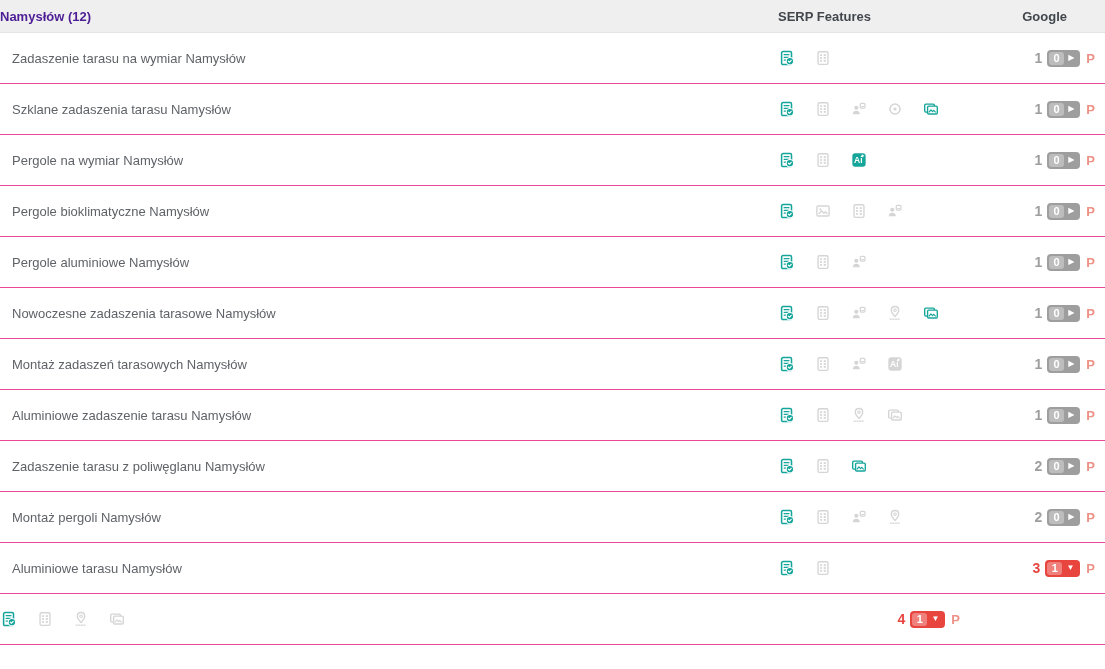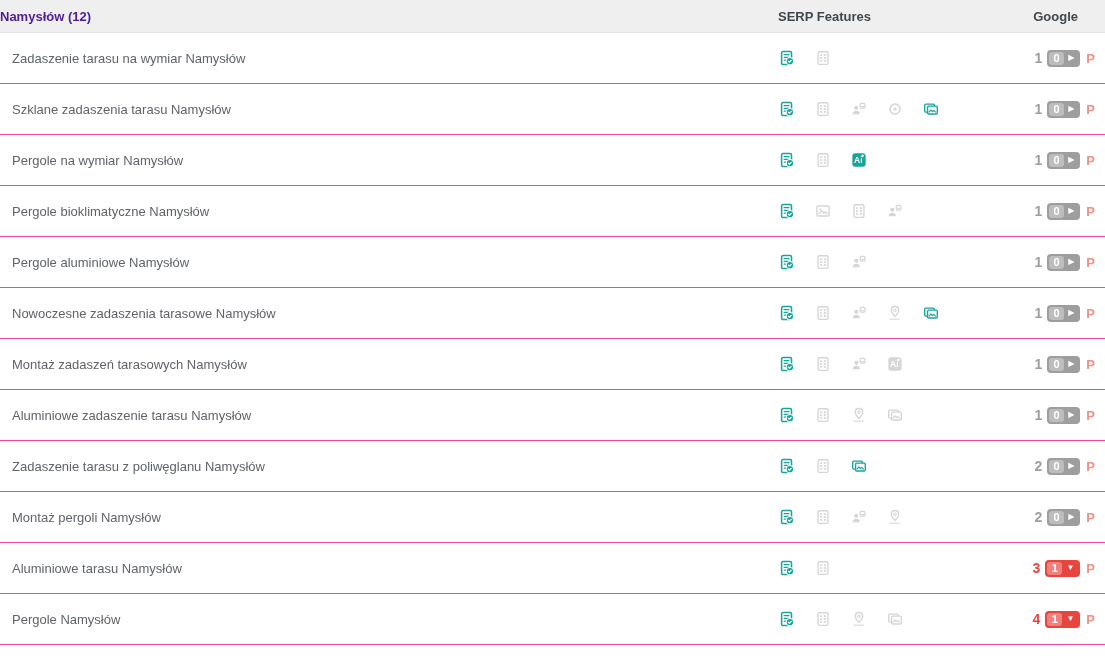--- a/index.html
+++ b/index.html
@@ -9,21 +9,21 @@
     -webkit-font-smoothing:antialiased;
   }
   .table{width:1105px;}
   .header-row{
     display:grid;grid-template-columns:778px 192px 135px;
     align-items:center;height:33px;background:#efefef;
     border-bottom:1px solid #e4e4e4;box-sizing:border-box;
   }
   .hdr-group{font-size:13px;font-weight:bold;color:#4c1d95;}
   .hdr-serp{font-size:13px;font-weight:bold;color:#41474d;}
-  .hdr-google{text-align:right;padding-right:27px;font-size:13px;font-weight:bold;color:#41474d;}
+  .hdr-google{text-align:right;padding-right:38px;font-size:13px;font-weight:bold;color:#41474d;}
   .row{
     display:grid;grid-template-columns:778px 192px 135px;
     align-items:center;height:51px;background:#fff;
     border-bottom:1px solid #ec4899;box-sizing:border-box;
   }
   .kw{padding-left:12px;font-size:13px;color:#5f6368;white-space:nowrap;}
   .features{display:flex;align-items:center;gap:18px;}
   .icon{width:18px;height:18px;display:block;flex:0 0 auto;}
   .tone-teal{color:#16a59a;}
   .tone-gray{color:#d5d5d5;}
@@ -446,21 +446,20 @@
     <div class="google">
       <span class="pos">3</span>
       <span class="badge">
         <span class="chip">1</span>
         <span class="arrow">▼</span>
       </span>
       <span class="marker">P</span>
     </div>
   </div>
       <div class="row negative">
-    <div class="kw">Pergole Namysłów</div>
     <div class="features">
           <svg viewBox="0 0 20 20" xmlns="http://www.w3.org/2000/svg" class="icon tone-teal">
     <rect x="4" y="2.8" width="11" height="14.5" rx="1.6" fill="none" stroke="currentColor" stroke-width="1.7"></rect>
     <path d="M6.8 6.3h5.4 M6.8 9.3h5.4 M6.8 12.3h2.2" stroke="currentColor" stroke-width="1.3" stroke-linecap="round" fill="none"></path>
     <circle cx="13.2" cy="13.5" r="4.1" fill="currentColor" stroke="#fff" stroke-width="1.2"></circle>
     <path d="M11.5 13.5l1.2 1.2 2-2.1" stroke="#fff" stroke-width="1.3" fill="none" stroke-linecap="round" stroke-linejoin="round"></path>
   </svg>
           <svg viewBox="0 0 20 20" xmlns="http://www.w3.org/2000/svg" class="icon tone-gray">
     <rect x="4.5" y="3" width="11" height="14" rx="1.5" fill="none" stroke="currentColor" stroke-width="1.5"></rect>
     <rect x="6.8" y="5.8" width="2" height="2" fill="currentColor"></rect>

